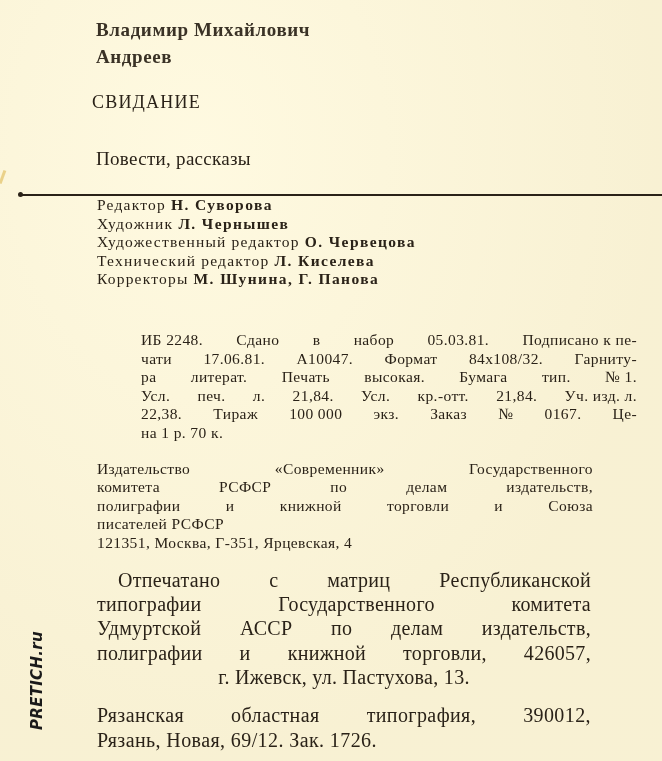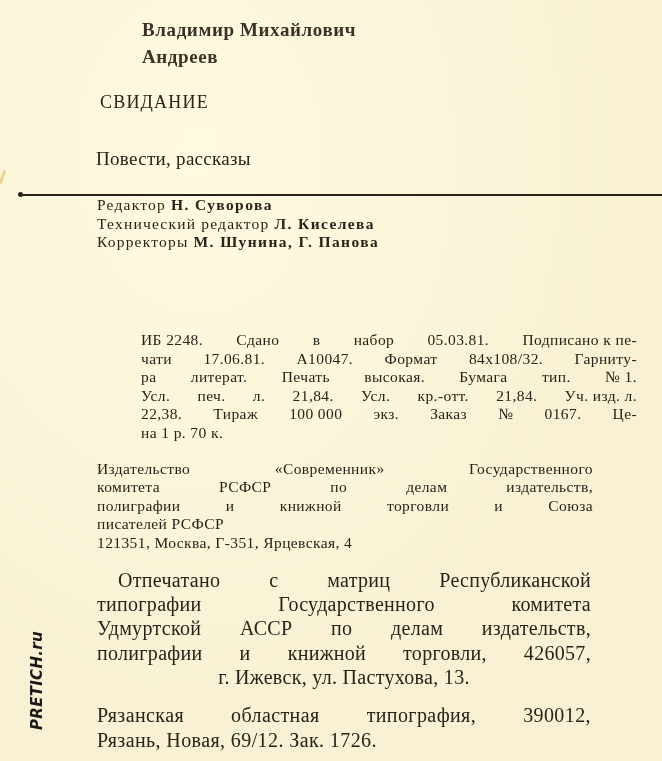--- a/index.html
+++ b/index.html
@@ -4,22 +4,22 @@
 <style>
   html, body { margin: 0; padding: 0; }
   body {
     width: 662px; height: 761px; overflow: hidden; position: relative;
     background: #fbf5dc;
     background-image: radial-gradient(ellipse at 30% 20%, rgba(255,250,225,0.9), rgba(246,238,205,0.6) 70%);
     color: #2a2218;
     font-family: "Liberation Serif", "DejaVu Serif", serif;
   }
   .abs { position: absolute; white-space: nowrap; }
-  .author { left: 96px; font-size: 19px; font-weight: bold; letter-spacing: 0.6px; color: #3a3226; margin-left: 46px; }
-  .title { left: 100px; top: 92px; font-size: 18px; letter-spacing: 1.2px; }
+  .author { left: 96px; font-size: 19px; font-weight: bold; letter-spacing: 0.6px; color: #3a3226; }
+  .title { left: 92px; top: 92px; font-size: 18px; letter-spacing: 1.2px; }
   .genre { left: 96px; top: 148px; font-size: 19px; letter-spacing: 0.3px; }
   .rule {
     position: absolute; left: 20px; top: 194px; width: 642px; height: 2px;
     background: #2a2218;
   }
   .rule::before {
     content: ""; position: absolute; left: -2px; top: -2px; width: 5px; height: 5px;
     border-radius: 50%; background: #2a2218;
   }
   .credits { left: 97px; top: 196px; font-size: 15.5px; line-height: 18.6px; letter-spacing: 1.2px; }
@@ -54,20 +54,22 @@
 
 <div class="abs author" style="top:19px">Владимир Михайлович</div>
 <div class="abs author" style="top:46px">Андреев</div>
 <div class="abs title">СВИДАНИЕ</div>
 <div class="abs genre">Повести, рассказы</div>
 
 <div class="rule"></div>
 
 <div class="abs credits">
   <div><span>Редактор</span> <b>Н. Суворова</b></div>
+  <div><span>Художник</span> <b>Л. Чернышев</b></div>
+  <div><span>Художественный редактор</span> <b>О. Червецова</b></div>
   <div><span>Технический редактор</span> <b>Л. Киселева</b></div>
   <div><span>Корректоры</span> <b>М. Шунина, Г. Панова</b></div>
 </div>
 
 <div class="abs imprint">
     <div>
       <span>ИБ 2248.</span>
       <span>Сдано</span>
       <span>в</span>
       <span>набор</span>

